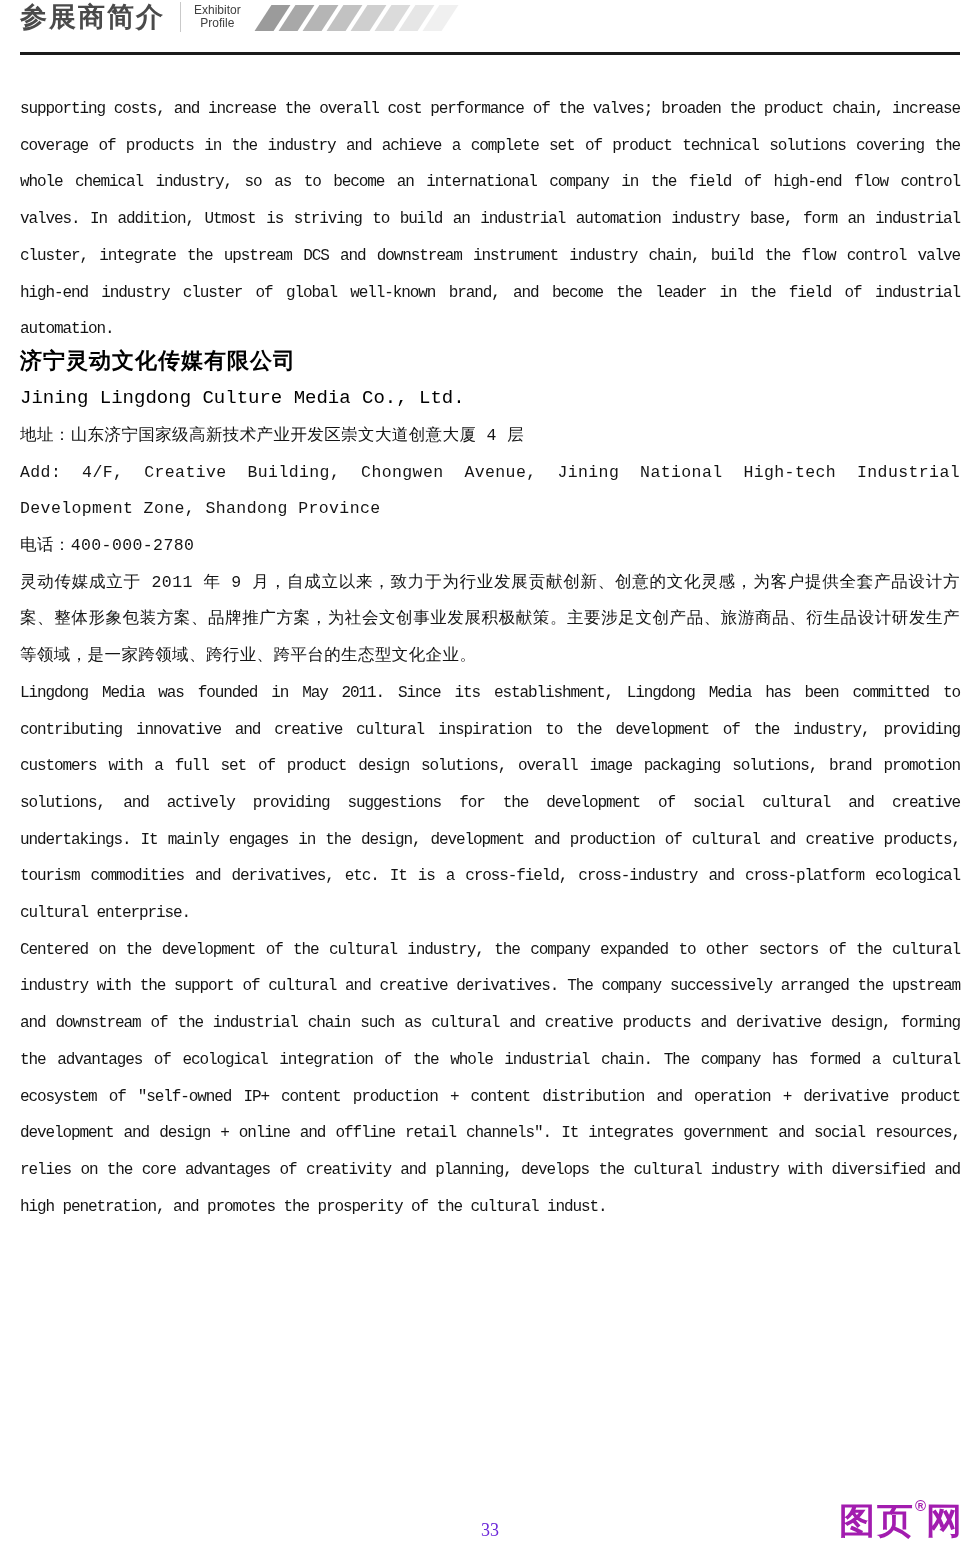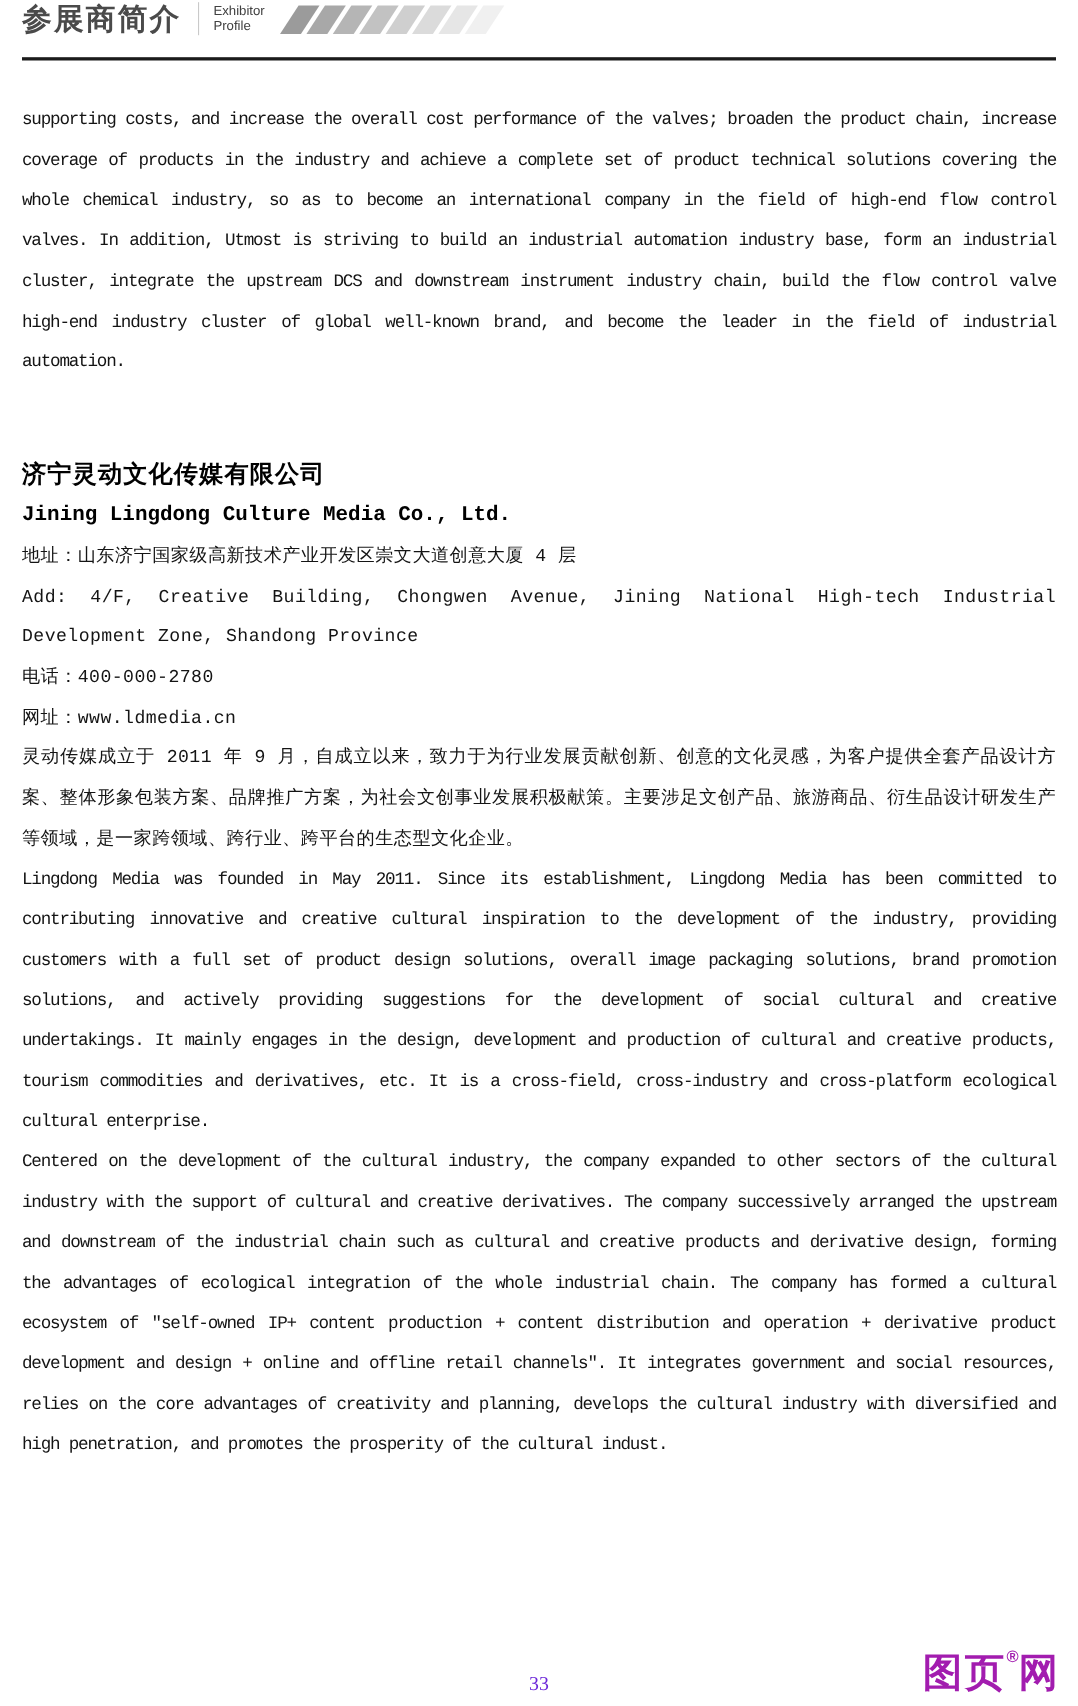--- a/index.html
+++ b/index.html
@@ -7,21 +7,21 @@
     width: 980px; height: 1551px;
     background: #ffffff;
     position: relative;
     overflow: hidden;
     font-family: "Liberation Mono", "DejaVu Sans Mono", monospace;
     color: #141414;
   }
   .page { padding: 0 20px; }
 
   
-  .header { display: flex; align-items: flex-start; padding-top: 2px; height: 34px; }
+  .header { display: flex; align-items: flex-start; padding-top: 2px; height: 34px; text-align: center; }
   .header-zh {
     font-family: "Liberation Sans", "DejaVu Sans", sans-serif;
     font-weight: bold; font-size: 27px; line-height: 30px;
     color: #4a4a4a; letter-spacing: 2px;
   }
   .header-divider { width: 1px; height: 30px; background: #c9c9c9; margin: 0 13px 0 15px; }
   .header-en {
     font-family: "Liberation Sans", "DejaVu Sans", sans-serif;
     font-size: 12px; line-height: 13px; color: #404040; padding-top: 2px;
   }
@@ -36,28 +36,28 @@
     line-height: 36.7px;
     letter-spacing: -1.1px;
     text-align: justify;
   }
   .zh-text {
     font-size: 16.5px;
     letter-spacing: 0.4px;
   }
   .intro { margin-top: 36px; }
 
-  .company { margin-top: 70px; }
+  .company { }
   .company-name-zh {
     font-family: "Liberation Sans", "DejaVu Sans", sans-serif;
     font-weight: bold; font-size: 22px; line-height: 26px; color: #000;
     letter-spacing: 1px;
   }
   .company-name-en {
-    font-weight: bold; font-size: 19px; line-height: 24px; color: #000;
+    font-weight: normal; font-size: 19px; line-height: 24px; color: #000;
     margin-top: 12px; letter-spacing: 0;
   }
   .company-details { margin-top: 8px; }
 
   
   .page-number {
     position: absolute; left: 0; right: 0; bottom: 10px;
     text-align: center;
     font-family: "Liberation Serif", "DejaVu Serif", serif;
     font-size: 18px; color: #6d28d9;
@@ -99,21 +99,20 @@
   <div class="body-text intro">supporting costs, and increase the overall cost performance of the valves; broaden the product chain, increase coverage of products in the industry and achieve a complete set of product technical solutions covering the whole chemical industry, so as to become an international company in the field of high-end flow control valves. In addition, Utmost is striving to build an industrial automation industry base, form an industrial cluster, integrate the upstream DCS and downstream instrument industry chain, build the flow control valve high-end industry cluster of global well-known brand, and become the leader in the field of industrial automation.</div>
 
   <div class="company">
     <div class="company-name-zh">济宁灵动文化传媒有限公司</div>
     <div class="body-text company-name-en">Jining Lingdong Culture Media Co., Ltd.</div>
 
     <div class="company-details">
       <div class="body-text zh-text">地址：山东济宁国家级高新技术产业开发区崇文大道创意大厦 4 层</div>
       <div class="body-text zh-text">Add: 4/F, Creative Building, Chongwen Avenue, Jining National High-tech Industrial Development Zone, Shandong Province</div>
       <div class="body-text zh-text">电话：400-000-2780</div>
-      <div class="body-text zh-text">网址：www.ldmedia.cn</div>
       <div class="body-text zh-text">灵动传媒成立于 2011 年 9 月，自成立以来，致力于为行业发展贡献创新、创意的文化灵感，为客户提供全套产品设计方案、整体形象包装方案、品牌推广方案，为社会文创事业发展积极献策。主要涉足文创产品、旅游商品、衍生品设计研发生产等领域，是一家跨领域、跨行业、跨平台的生态型文化企业。</div>
       <div class="body-text">Lingdong Media was founded in May 2011. Since its establishment, Lingdong Media has been committed to contributing innovative and creative cultural inspiration to the development of the industry, providing customers with a full set of product design solutions, overall image packaging solutions, brand promotion solutions, and actively providing suggestions for the development of social cultural and creative undertakings. It mainly engages in the design, development and production of cultural and creative products, tourism commodities and derivatives, etc. It is a cross-field, cross-industry and cross-platform ecological cultural enterprise.</div>
       <div class="body-text">Centered on the development of the cultural industry, the company expanded to other sectors of the cultural industry with the support of cultural and creative derivatives. The company successively arranged the upstream and downstream of the industrial chain such as cultural and creative products and derivative design, forming the advantages of ecological integration of the whole industrial chain. The company has formed a cultural ecosystem of "self-owned IP+ content production + content distribution and operation + derivative product development and design + online and offline retail channels". It integrates government and social resources, relies on the core advantages of creativity and planning, develops the cultural industry with diversified and high penetration, and promotes the prosperity of the cultural indust.</div>
     </div>
   </div>
 
 </div>
 
 <div class="page-number">33</div>
 

